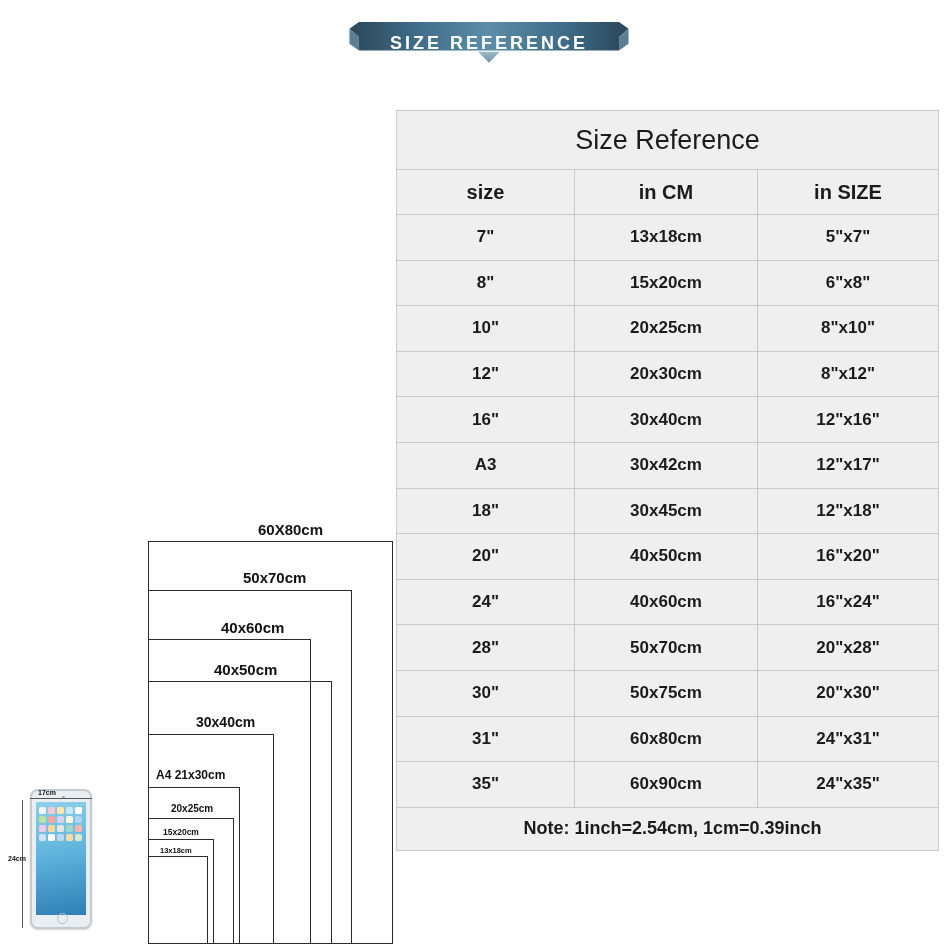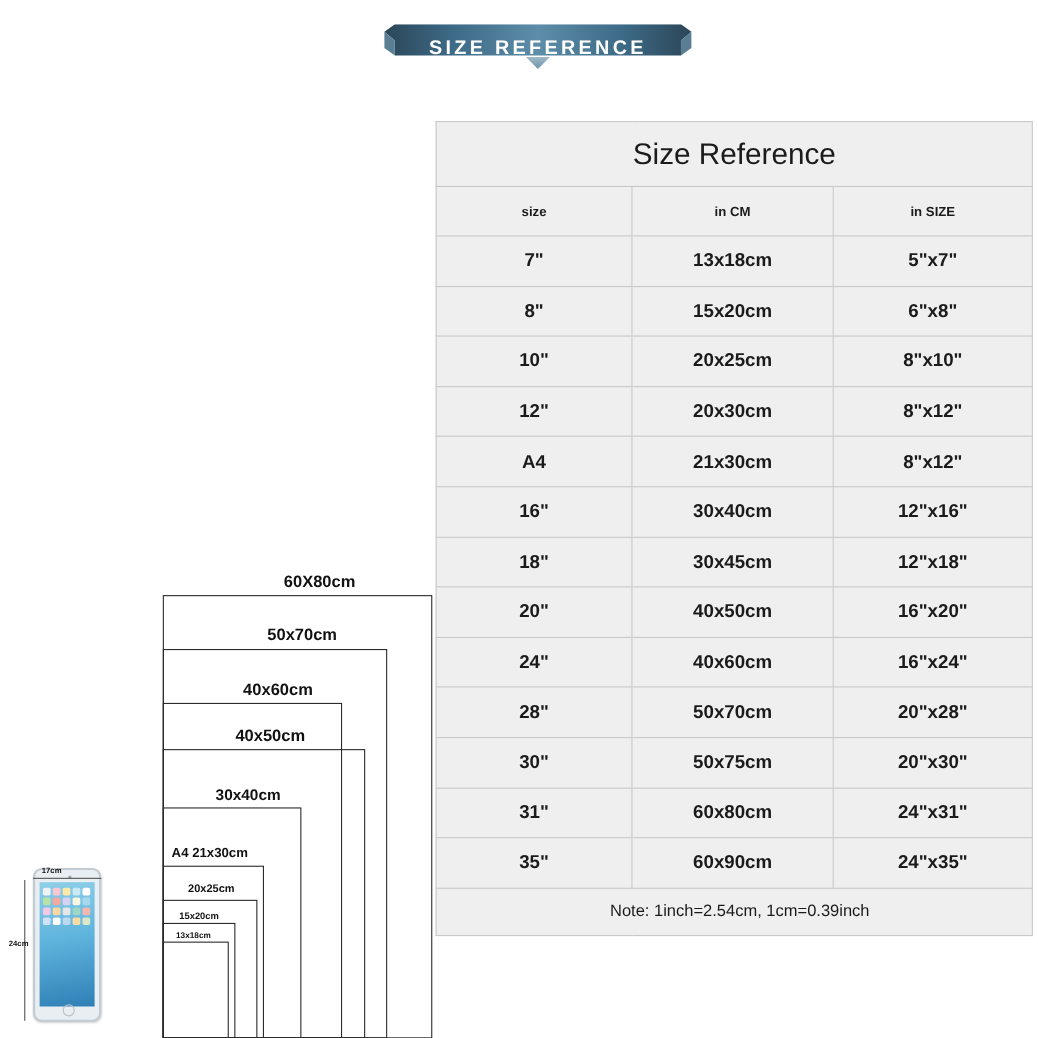--- a/index.html
+++ b/index.html
@@ -62,31 +62,31 @@
     height: 44.6px;
     padding: 0;
   }
   #size-table tr.title-row td {
     height: 58px;
     font-size: 27px;
     font-weight: normal;
     border-top: 1px solid #c9c9c9;
   }
   #size-table tr.head-row td {
-    font-size: 12px;
+    font-size: 20px;
     font-weight: bold;
     height: 44px;
   }
   #size-table tr.data-row td {
     font-size: 17px;
     font-weight: bold;
   }
   #size-table tr.note-row td {
-    font-size: 15px;
-    font-weight: normal;
+    font-size: 18px;
+    font-weight: bold;
     height: 42px;
     padding-left: 10px;
   }
   .col-a { width: 178px; }
   .col-b { width: 183px; }
   .col-c { width: 181px; }
 
   
   #frames {
     position: absolute;
@@ -251,28 +251,28 @@
         <td>10"</td>
         <td>20x25cm</td>
         <td>8"x10"</td>
       </tr>
       <tr class="data-row">
         <td>12"</td>
         <td>20x30cm</td>
         <td>8"x12"</td>
       </tr>
       <tr class="data-row">
-        <td>A4</td>
-        <td>21x30cm</td>
-        <td>8"x12"</td>
-      </tr>
-      <tr class="data-row">
         <td>16"</td>
         <td>30x40cm</td>
         <td>12"x16"</td>
+      </tr>
+      <tr class="data-row">
+        <td>A3</td>
+        <td>30x42cm</td>
+        <td>12"x17"</td>
       </tr>
       <tr class="data-row">
         <td>18"</td>
         <td>30x45cm</td>
         <td>12"x18"</td>
       </tr>
       <tr class="data-row">
         <td>20"</td>
         <td>40x50cm</td>
         <td>16"x20"</td>

